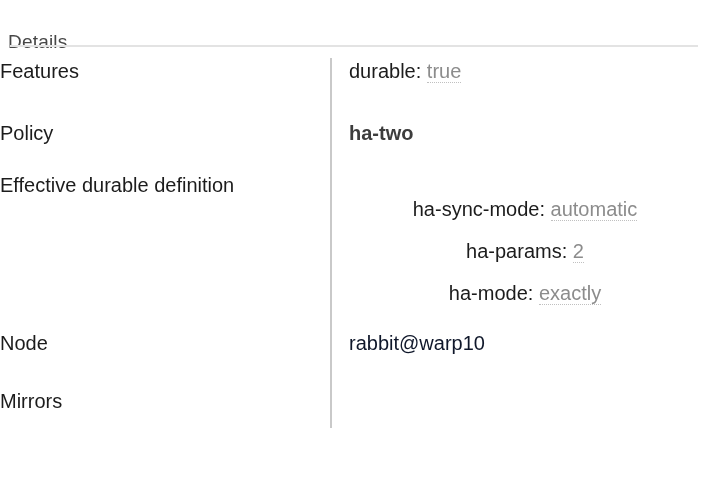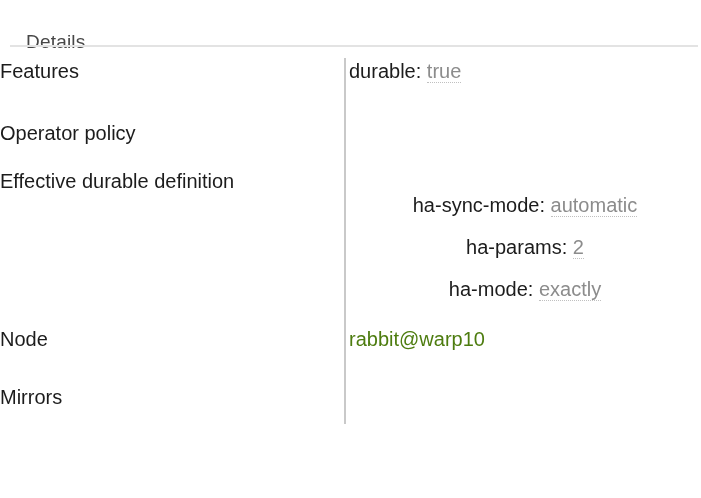--- a/index.html
+++ b/index.html
@@ -11,21 +11,21 @@
     width: 701px;
     height: 498px;
     font-family: "Liberation Sans", sans-serif;
     color: #222222;
     overflow: hidden;
     position: relative;
   }
 
   .section-heading {
     position: absolute;
-    left: 26px;
+    left: 8px;
     top: 14px;
     font-size: 19px;
     font-weight: 400;
     color: #474747;
     letter-spacing: 0.2px;
     line-height: 24px;
   }
 
   .heading-rule {
     position: absolute;
@@ -53,21 +53,21 @@
     width: 330px;
     padding-right: 21px;
     font-size: 20px;
     line-height: 26px;
     color: #1c1c1c;
     white-space: nowrap;
   }
 
   td.value-cell {
     border-left: 2px solid #c9c9c9;
-    padding-left: 3px;
+    padding-left: 17px;
     font-size: 20px;
     line-height: 26px;
   }
 
   tr.row-features td { height: 62px; }
   tr.row-policy td { height: 52px; }
   tr.row-operator-policy td { height: 48px; }
   tr.row-effective td { height: 140px; }
   tr.row-node td { height: 58px; margin-left: 16px; }
   tr.row-mirrors td { height: 40px; }
@@ -80,21 +80,21 @@
     border-bottom: 1px dotted #c0c0c0;
   }
 
   .policy-name {
     font-weight: bold;
     color: #3d3d3d;
     font-size: 20px;
   }
 
   .node-name {
-    color: #4d7c0f;
+    color: #0f172a;
     font-size: 20px;
   }
 
   .policy-def-list {
     list-style: none;
     margin: 16px;
     padding: 0;
     width: 320px;
     text-align: center;
   }
@@ -119,27 +119,27 @@
   <tbody>
 
     <tr class="row-features">
       <td class="label-cell">Features</td>
       <td class="value-cell">
         <span class="kv-key">durable:</span>
         <span class="kv-val">true</span>
       </td>
     </tr>
 
-
-    <tr class="row-operator-policy">
-      <td class="label-cell">Operator policy</td>
+    <tr class="row-policy">
+      <td class="label-cell">Policy</td>
       <td class="value-cell">
-        <span class="empty-value"></span>
+        <span class="policy-name">ha-two</span>
       </td>
     </tr>
+
 
     <tr class="row-effective">
       <td class="label-cell">Effective durable definition</td>
       <td class="value-cell">
         <ul class="policy-def-list">
           <li>
             <span class="kv-key">ha-sync-mode:</span>
             <span class="kv-val">automatic</span>
           </li>
           <li>

